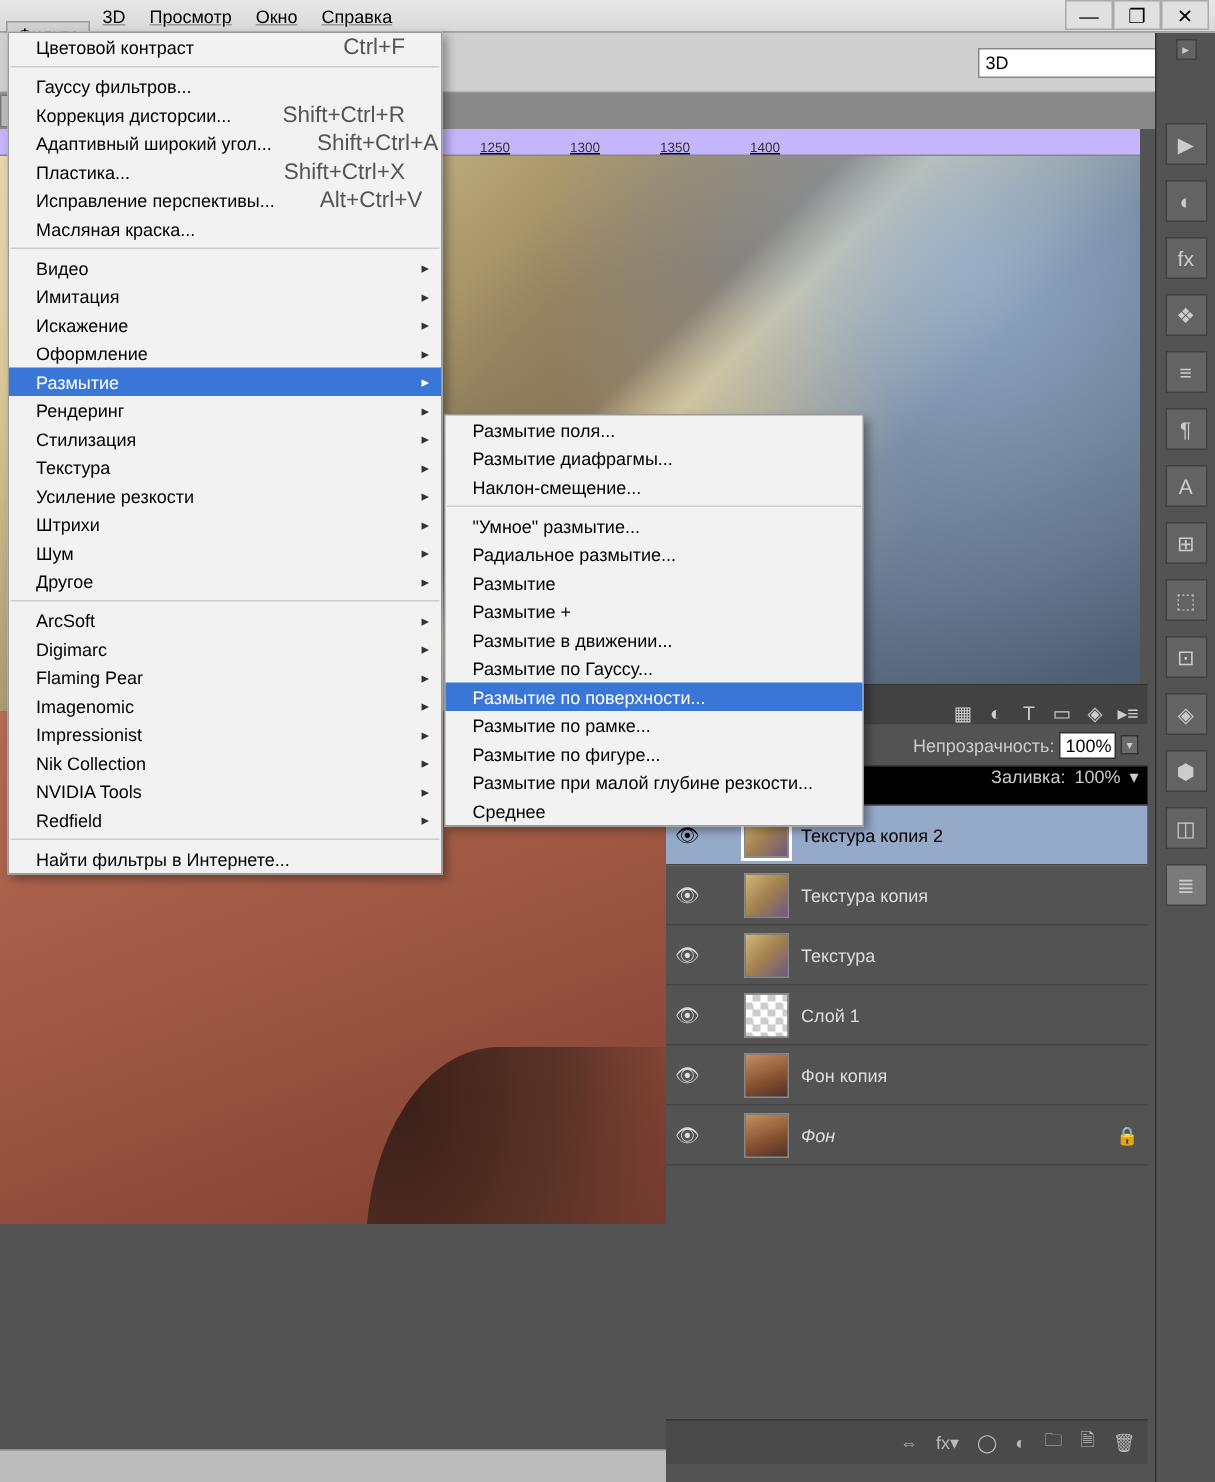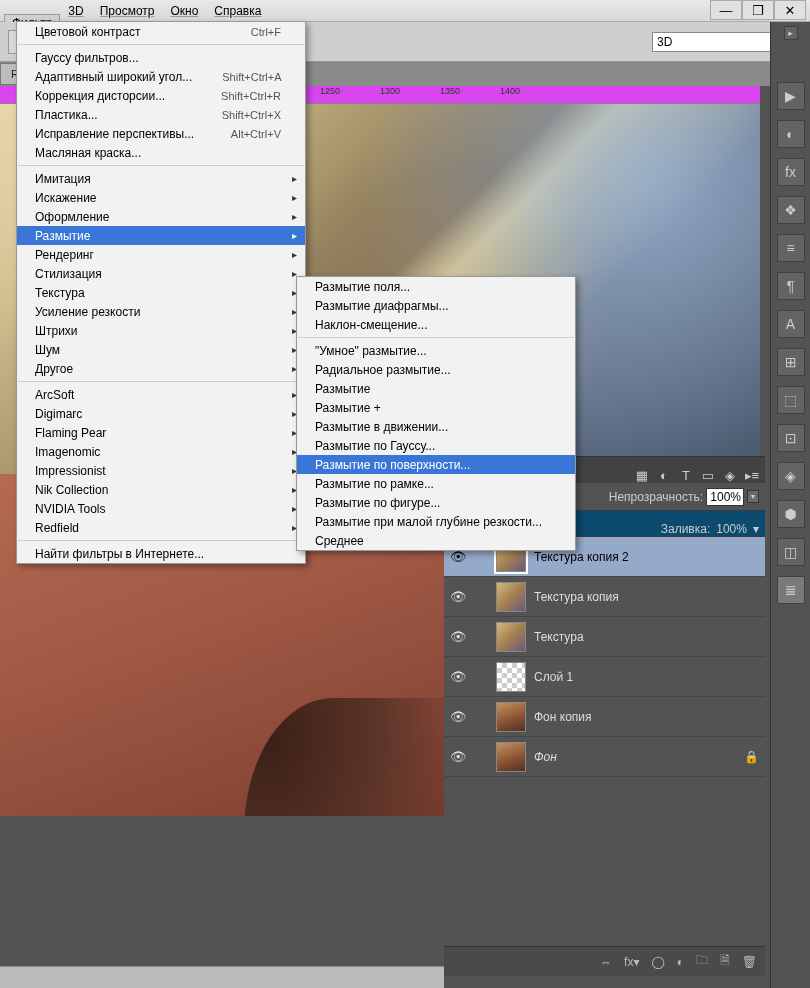--- a/index.html
+++ b/index.html
@@ -14,21 +14,21 @@
 
 .toolbar { height: 40px; background: #cfcfcf; border-bottom: 1px solid #999; display: flex; align-items: center; padding: 0 8px; gap: 8px; position: relative; }
 .tool-btn { width: 24px; height: 24px; background: #d8d8d8; border: 1px solid #999; display:flex; align-items:center; justify-content:center; cursor:pointer; font-size:14px;}
 .mode-select { position:absolute; right:18px; width:140px; height:20px; background:#fff; border:1px solid #888; display:flex; align-items:center; justify-content:space-between; padding:0 4px; font-size:11px;}
 .mode-select .caret { font-size:9px; color:#444; }
 
 .doc-tab { height: 24px; background: #8a8a8a; display: flex; align-items: center; }
 .doc-tab-inner { background: #bcbcbc; height: 22px; display: flex; align-items:center; padding: 0 10px; font-size:11px; color:#222; border:1px solid #777; }
 
 .canvas-wrap { position: absolute; top: 86px; left: 0; width: 760px; height: 730px; background: #555; overflow:hidden;}
-.ruler-h { height: 18px; background: #d946ef; border-bottom:1px solid #888; font-size:8px; display:flex; padding-left:20px;}
+.ruler-h { height: 18px; background: #c4b5fd; border-bottom:1px solid #888; font-size:8px; display:flex; align-items:flex-end; padding-left:20px;text-decoration:underline;}
 .ruler-h span { display:inline-block; width:60px; font-size:9px; color:#333;}
 .canvas-img { position: absolute; top: 18px; left: 0; width: 760px; height: 370px; background: linear-gradient(135deg,#e8d5a8 0%,#c8b888 20%,#a8956a 35%,#7a6850 50%,#e0d0a0 55%,#637288 70%,#4c5a70 100%); }
 .canvas-img::after { content:''; position:absolute; inset:0; background:
   radial-gradient(circle at 15% 30%, rgba(240,228,180,0.6) 0, transparent 25%),
   radial-gradient(circle at 60% 60%, rgba(200,180,130,0.5) 0, transparent 30%),
   radial-gradient(circle at 85% 20%, rgba(155,180,210,0.8) 0, transparent 40%);
 }
 .canvas-img2 { position: absolute; top: 388px; left: 0; width: 444px; height: 560px; background: linear-gradient(160deg,#b56a52 0%,#a05a45 30%,#8c4838 55%, #6a3428 80%,#4a2018 100%); }
 .canvas-img2::after { content:''; position:absolute; top:40%; left:55%; width:50%; height:60%; background: radial-gradient(ellipse at 10% 10%, #3a1f18 0, #5c3428 40%, transparent 70%); border-radius:40% 0 0 0; }
 
@@ -40,21 +40,21 @@
 .layers-panel { position:absolute; top:456px; left:444px; width:321px; height:520px; background:#535353; border-top:1px solid #333; display:flex; flex-direction:column;}
 .lp-tabs { height:26px; background:#424242; display:flex; align-items:flex-end; padding-left:2px;}
 .lp-tab { height:22px; background:#535353; padding:3px 12px; color:#ddd; font-size:11px; margin-right:1px; cursor:pointer;}
 .lp-tabs-right { margin-left:auto; display:flex; align-items:center; padding-right:4px; gap:4px; color:#ccc;}
 .lp-tabs-right span{ width:18px; text-align:center; font-size:13px; cursor:pointer;}
 .lp-opts { height:28px; background:#535353; border-bottom:1px solid #3a3a3a; display:flex; align-items:center; padding:0 6px; gap:3px; color:#ccc; font-size:11px;}
 .lp-opts .sel { background:#6a6a6a; border:1px solid #333; padding:1px 6px; display:flex; align-items:center; gap:4px;}
 .lp-opts .sel .caret{font-size:8px;}
 .lp-opts .numbox { width:38px; background:#fff; color:#000; border:1px solid #333; padding:1px 2px; text-align:right;}
 .lp-opts .flydown { width:12px; background:#6a6a6a; border:1px solid #333; text-align:center; cursor:pointer; font-size:8px; padding:1px 0;}
-.lp-opts2 { height:26px; background:#0c4a6e; border-bottom:1px solid #3a3a3a; display:flex; align-items:flex-end; padding:0 6px; gap:6px; color:#ccc; font-size:11px;}
+.lp-opts2 { height:26px; background:#000000; border-bottom:1px solid #3a3a3a; display:flex; align-items:flex-start; padding:0 6px; gap:6px; color:#ccc; font-size:11px;}
 .lp-opts2 .iconrow span{ display:inline-block; width:18px; text-align:center; color:#aaa; font-size:11px; cursor:pointer;}
 .ml-auto{margin-left:auto;}
 
 .layer-list { flex:1; overflow:hidden; background:#535353; }
 .layer-row { height:40px; display:flex; align-items:center; border-bottom:1px solid #464646; padding:0 6px; gap:8px; color:#ddd; font-size:11px;}
 .layer-row.selected { background:#95a9c9; color:#000;}
 .eye { width:16px; text-align:center; font-size:13px; cursor:pointer;}
 .link-col { width:14px;}
 .thumb { width:30px; height:30px; border:1px solid #888; background: linear-gradient(135deg,#d4b878 0,#a38050 50%,#6c5880 100%); flex-shrink:0;}
 .thumb.checker { background:
@@ -66,24 +66,24 @@
 
 .lp-footer { height:30px; background:#4a4a4a; border-top:1px solid #333; display:flex; align-items:center; justify-content:flex-end; padding:0 8px; gap:12px; color:#bbb; font-size:12px;}
 .lp-footer span{ cursor:pointer;}
 
 
 .menu { position: absolute; background:#f2f2f2; border:1px solid #999; box-shadow:3px 3px 6px rgba(0,0,0,0.35); z-index:100;}
 .menu .mi { height:19px; display:flex; align-items:center; padding:0 24px 0 18px; font-size:12px; color:#000; cursor:pointer; white-space:nowrap; position:relative;}
 .menu .mi.has-sub::after { content:'▸'; position:absolute; right:8px; font-size:10px; color:#333;}
 .menu .mi.hl { background:#3a75d8; color:#fff;}
 .menu .mi.hl.has-sub::after{color:#fff;}
-.menu .mi .shortcut { margin-left:auto; padding-left:30px; color:#555; font-size:11px;}
+.menu .mi .shortcut { margin-left:auto; padding-left:30px; color:#555; font-size:15px;}
 .menu hr { border:none; border-top:1px solid #ccc; margin:3px 1px;}
 
-.menu-main { top:21px; left:16px; width:290px;}
+.menu-main { top:21px; left:5px; width:290px;}
 .menu-sub { top:276px; left:296px; width:280px;}
 
 .statusbar { position:absolute; bottom:0; left:0; width:444px; height:22px; background:#bcbcbc; border-top:1px solid #888;}
 </style>
 </head>
 <body>
 
 <div class="menubar">
   <div class="menubar-item active">Фильтр</div>
   <div class="menubar-item">3D</div>
@@ -226,26 +226,27 @@
     <span>🗀</span>
     <span>🗎</span>
     <span>🗑</span>
   </div>
 </div>
 
 <div class="menu menu-main" id="filter-menu">
     <div class="mi">Цветовой контраст<span class="shortcut">Ctrl+F</span></div>
     <hr>
     <div class="mi">Гауссу фильтров...</div>
+    <div class="mi">Коррекция дисторсии...<span class="shortcut">Shift+Ctrl+R</span></div>
     <div class="mi">Адаптивный широкий угол...<span class="shortcut">Shift+Ctrl+A</span></div>
-    <div class="mi">Коррекция дисторсии...<span class="shortcut">Shift+Ctrl+R</span></div>
     <div class="mi">Пластика...<span class="shortcut">Shift+Ctrl+X</span></div>
     <div class="mi">Исправление перспективы...<span class="shortcut">Alt+Ctrl+V</span></div>
     <div class="mi">Масляная краска...</div>
     <hr>
+    <div class="mi has-sub">Видео</div>
     <div class="mi has-sub">Имитация</div>
     <div class="mi has-sub">Искажение</div>
     <div class="mi has-sub">Оформление</div>
     <div class="mi has-sub hl">Размытие</div>
     <div class="mi has-sub">Рендеринг</div>
     <div class="mi has-sub">Стилизация</div>
     <div class="mi has-sub">Текстура</div>
     <div class="mi has-sub">Усиление резкости</div>
     <div class="mi has-sub">Штрихи</div>
     <div class="mi has-sub">Шум</div>

